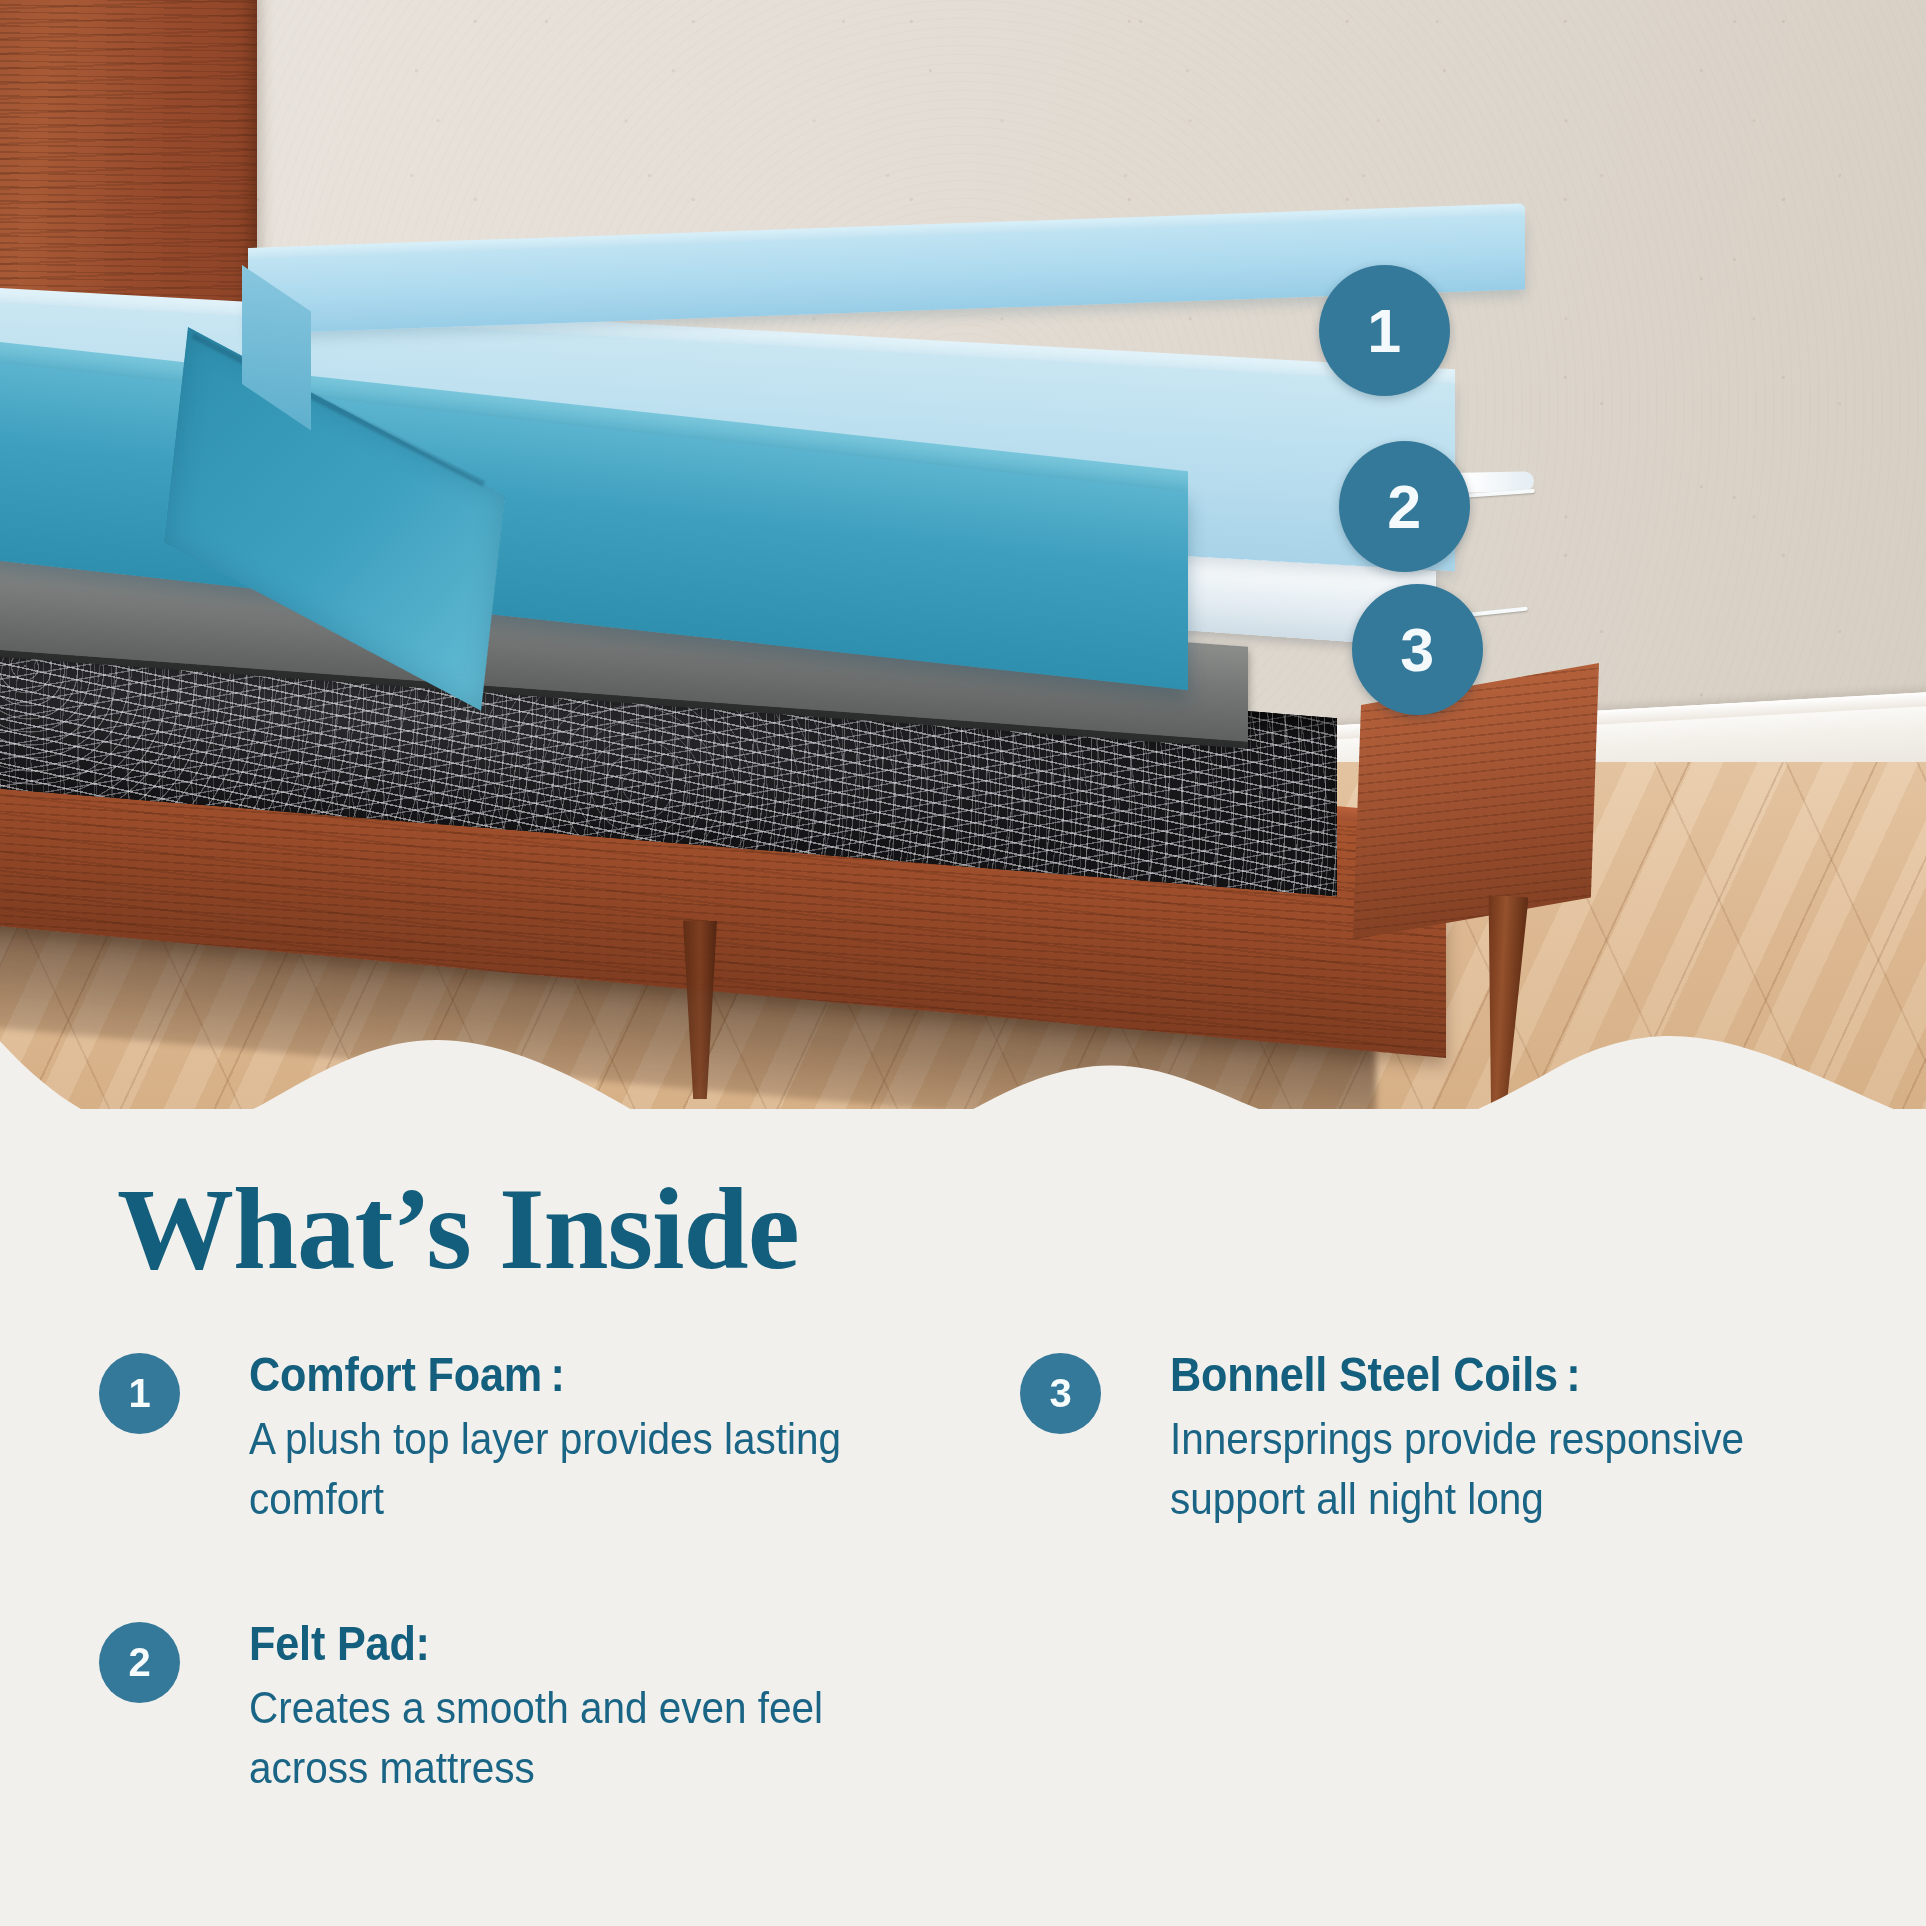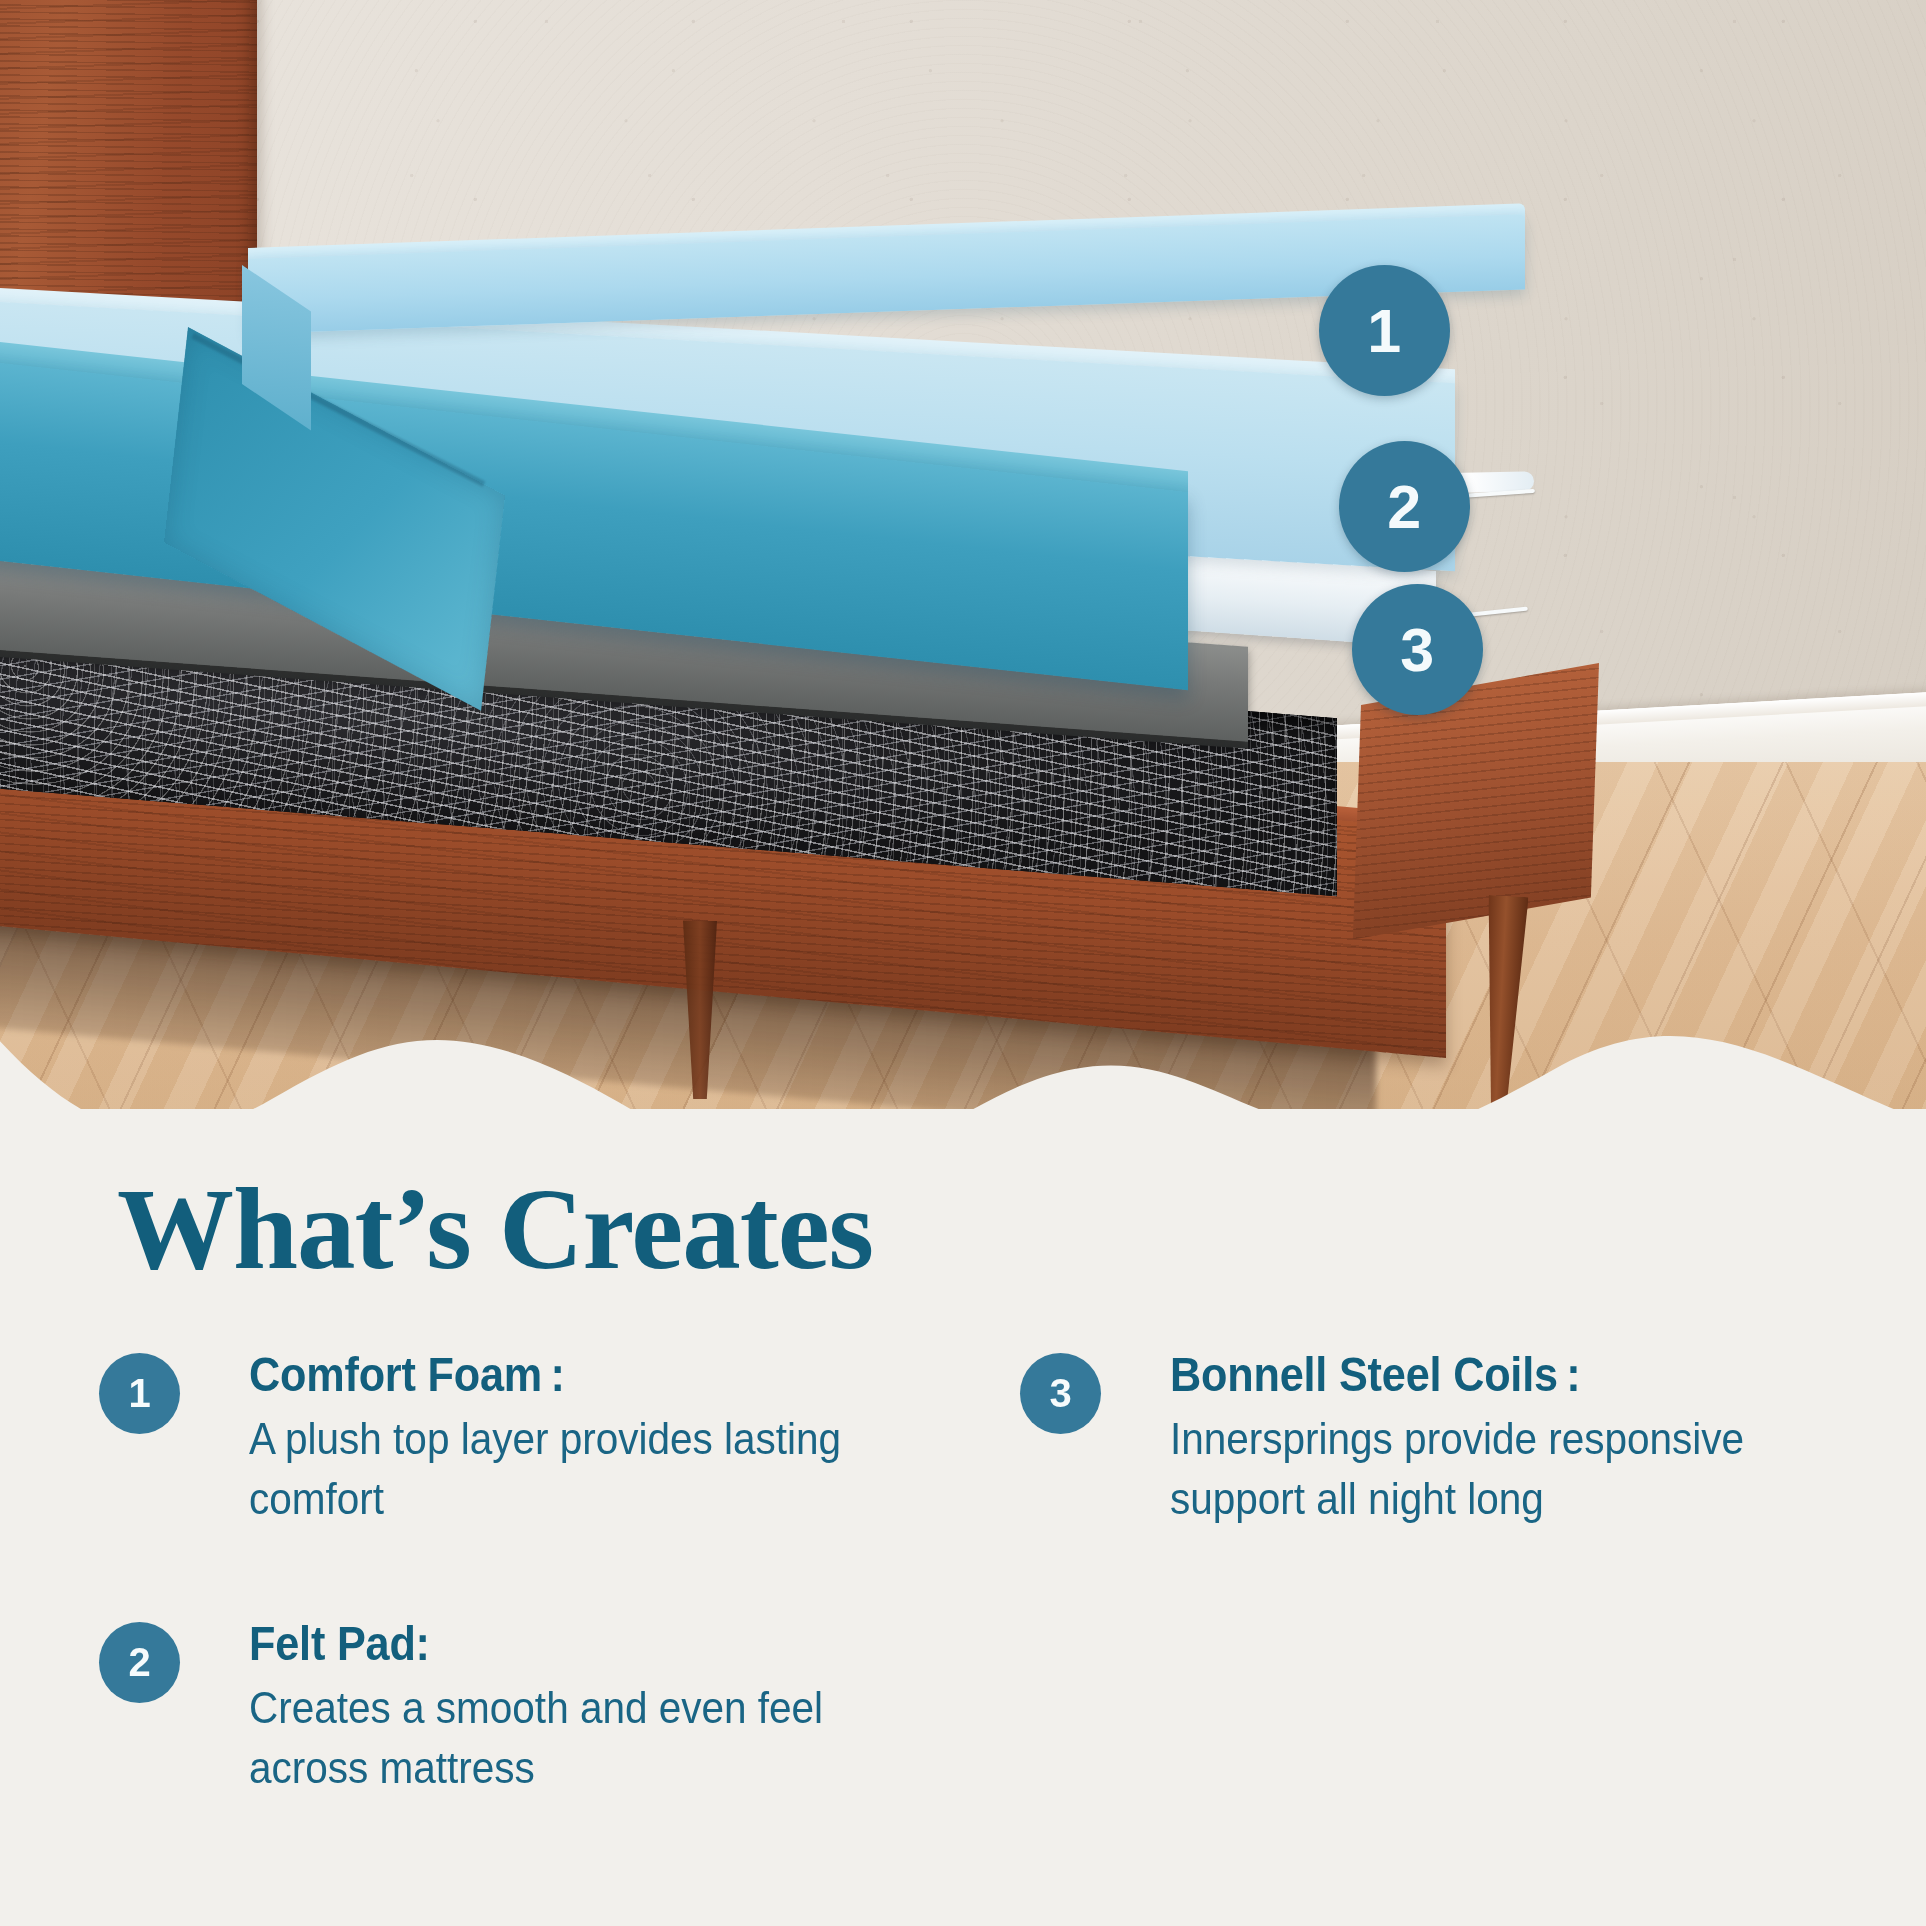--- a/index.html
+++ b/index.html
@@ -255,21 +255,21 @@
                C 1180,102 1240,158 1330,180
                C 1420,202 1480,170 1570,120
                C 1660,70 1730,82 1820,120
                C 1890,150 1925,168 1946,172
                L 1946,230 L 0,230 Z" fill="#F2F0EC"></path>
     </svg>
   </div>
 
   <div id="content">
 
-    <div class="page-title">What’s Creates</div>
+    <div class="page-title">What’s Inside</div>
 
     <div class="cols">
 
       <div class="col col-left">
 
         <div class="item">
           <div class="item-badge">
             <span>1</span>
           </div>
           <div class="item-title">Comfort Foam :</div>

